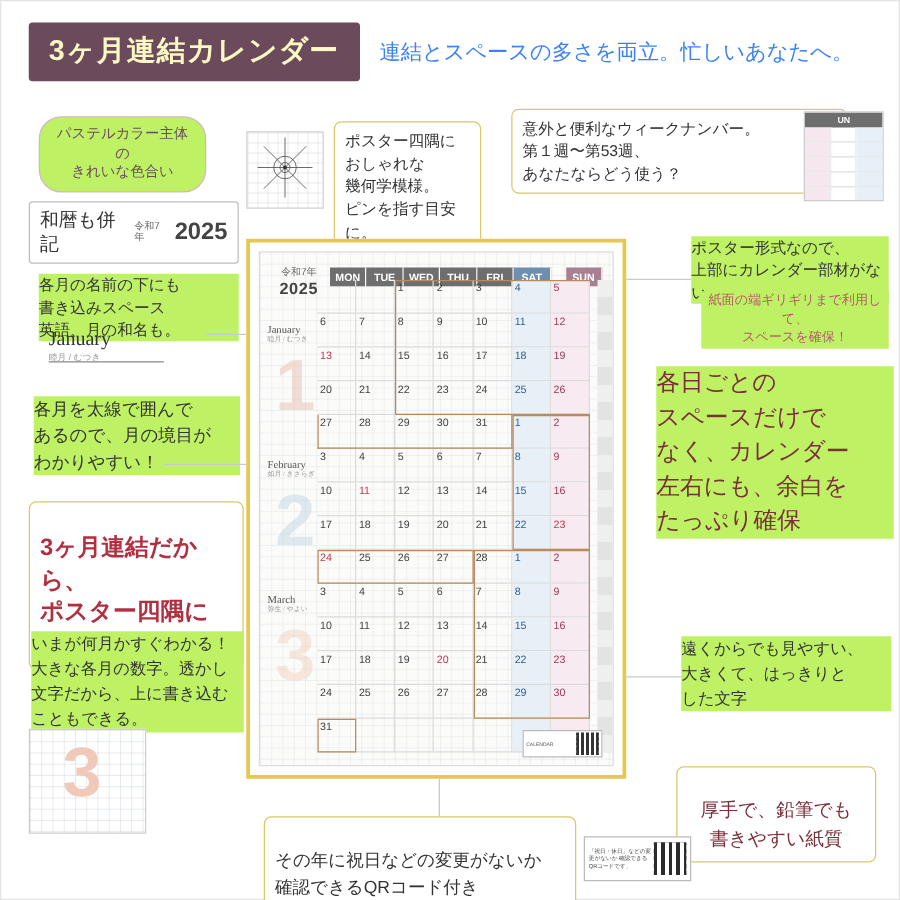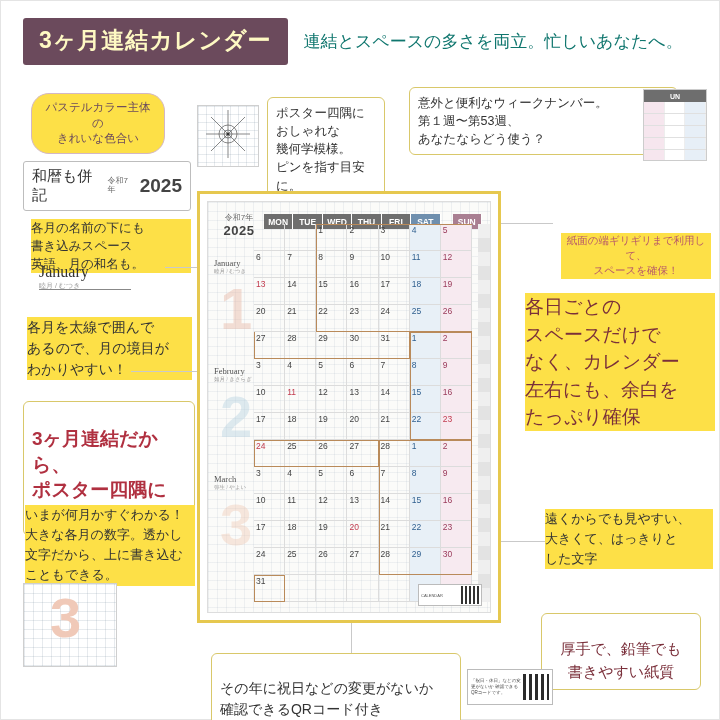--- a/index.html
+++ b/index.html
@@ -27,31 +27,31 @@
     font-size:23px;
     font-weight:bold;
     letter-spacing:1px;
     padding:7px 16px 9px 16px;
     border-radius:3px;
     white-space:nowrap;
   }
   .header-sub{
     margin-left:16px;
     font-size:17px;
-    color:#0f766e;
+    color:#3b82f6;
     white-space:nowrap;
   }
   
   .callout{
     position:absolute;
     box-sizing:border-box;
     font-size:12.5px;
     line-height:1.45;
     color:#333;
-    background:#fde047;
+    background:#bef264;
   }
   .bx{
     border:1.6px solid #d9c86a;
     border-radius:6px;
     padding:6px 8px;
     background:#fff;
   }
   .bx-pink{
     border:1.6px solid #d3b7c4;
     border-radius:18px;
@@ -297,20 +297,22 @@
         <i></i>
         <i class="b"></i>
       </div>
     <div class="tw-row">
         <i class="p"></i>
         <i></i>
         <i class="b"></i>
       </div>
   </div>
 
+  <div class="callout" style="left:552px;top:188px;width:158px;white-space:pre-line;">ポスター形式なので、
+上部にカレンダー部材がない</div>
   <div class="callout note-sm" style="left:560px;top:232px;width:150px;white-space:pre-line;text-align:center;">紙面の端ギリギリまで利用して、
 スペースを確保！</div>
 
   <div class="callout" style="left:524px;top:292px;width:190px;font-size:19px;line-height:1.45;color:#7a2f3a;white-space:pre-line;">各日ごとの
 スペースだけで
 なく、カレンダー
 左右にも、余白を
 たっぷり確保</div>
 
   <div class="callout" style="left:544px;top:508px;width:168px;font-size:13px;line-height:1.55;white-space:pre-line;">遠くからでも見やすい、

